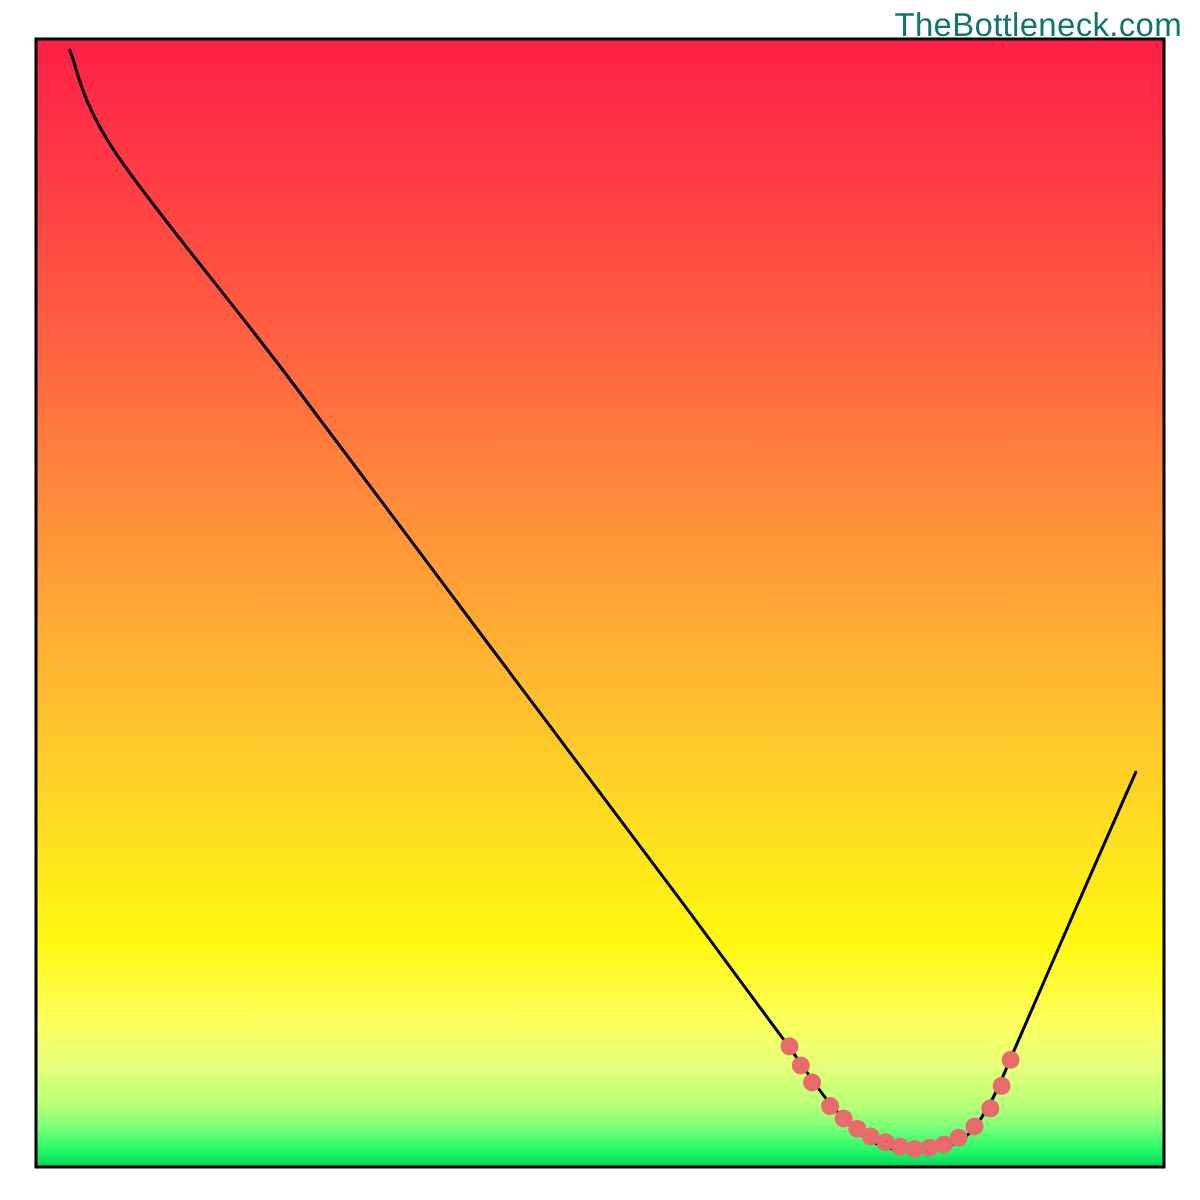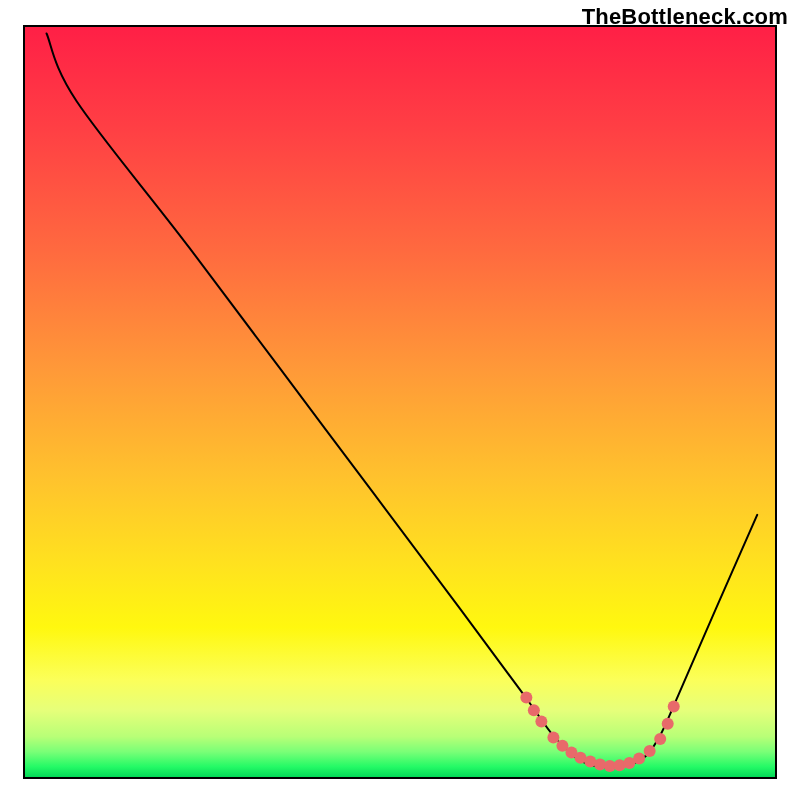--- a/index.html
+++ b/index.html
@@ -14,22 +14,22 @@
   .canvas {
     position: relative;
     width: 800px;
     height: 800px;
   }
   .watermark {
     position: absolute;
     top: 4px;
     right: 12px;
     font-size: 22px;
-    font-weight: 700;
-    color: #000000;
+    font-weight: 400;
+    color: #0f766e;
     letter-spacing: 0.2px;
     z-index: 10;
   }
   svg.plot {
     position: absolute;
     left: 0;
     top: 0;
   }
 </style>
 </head>

